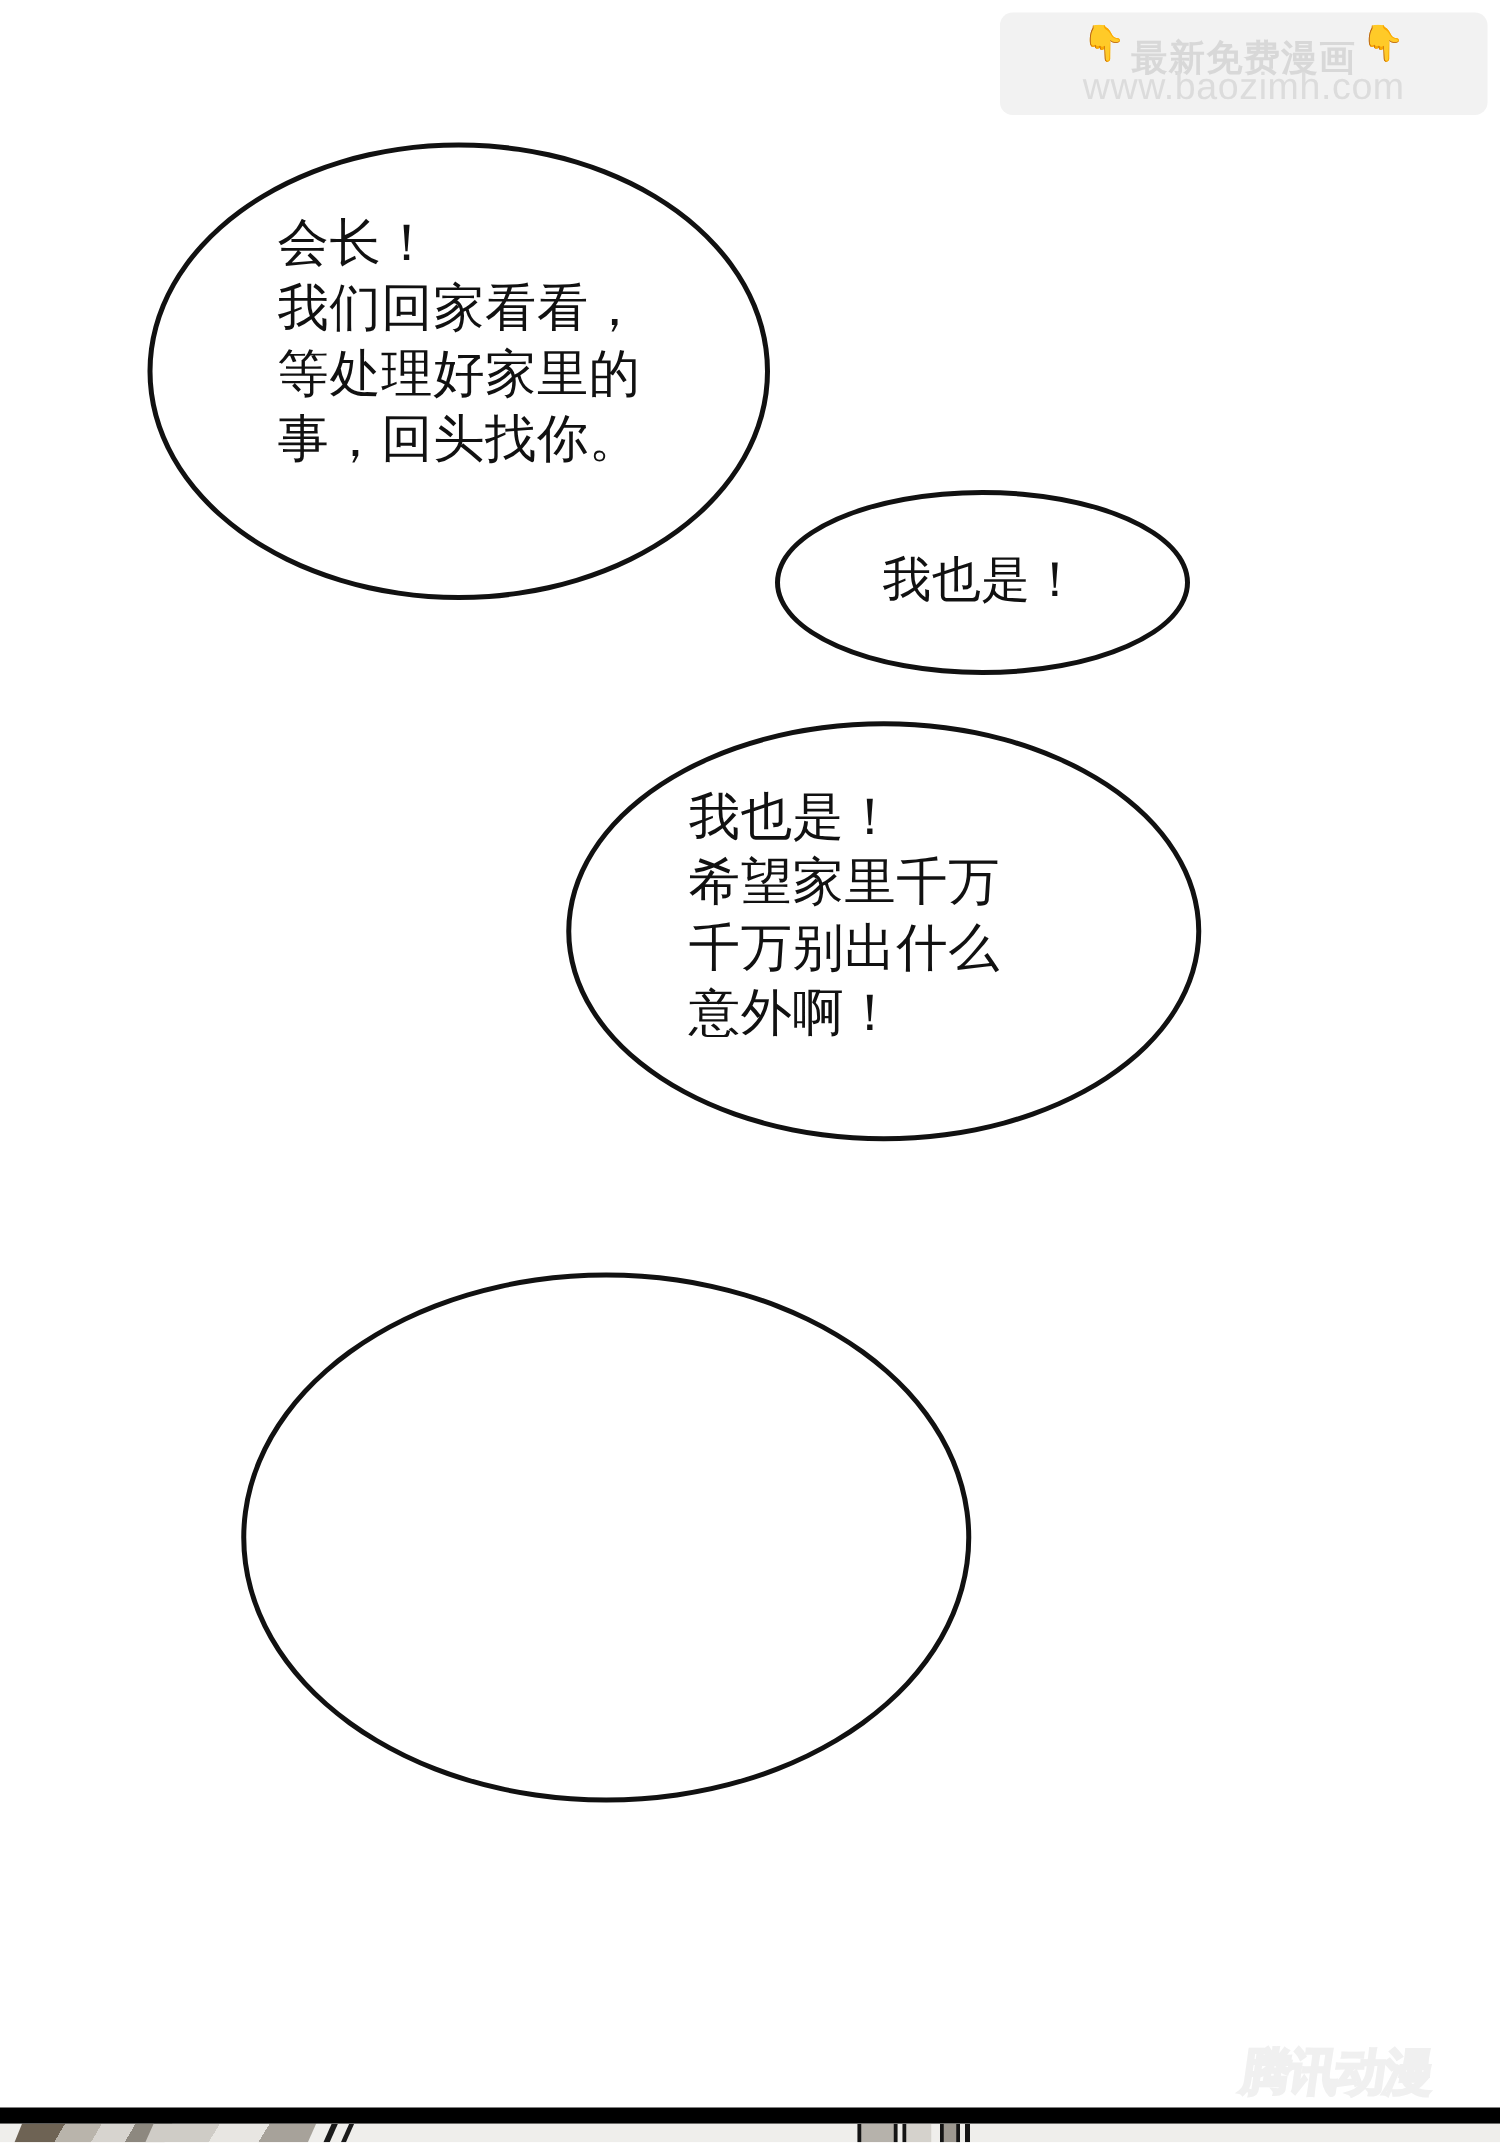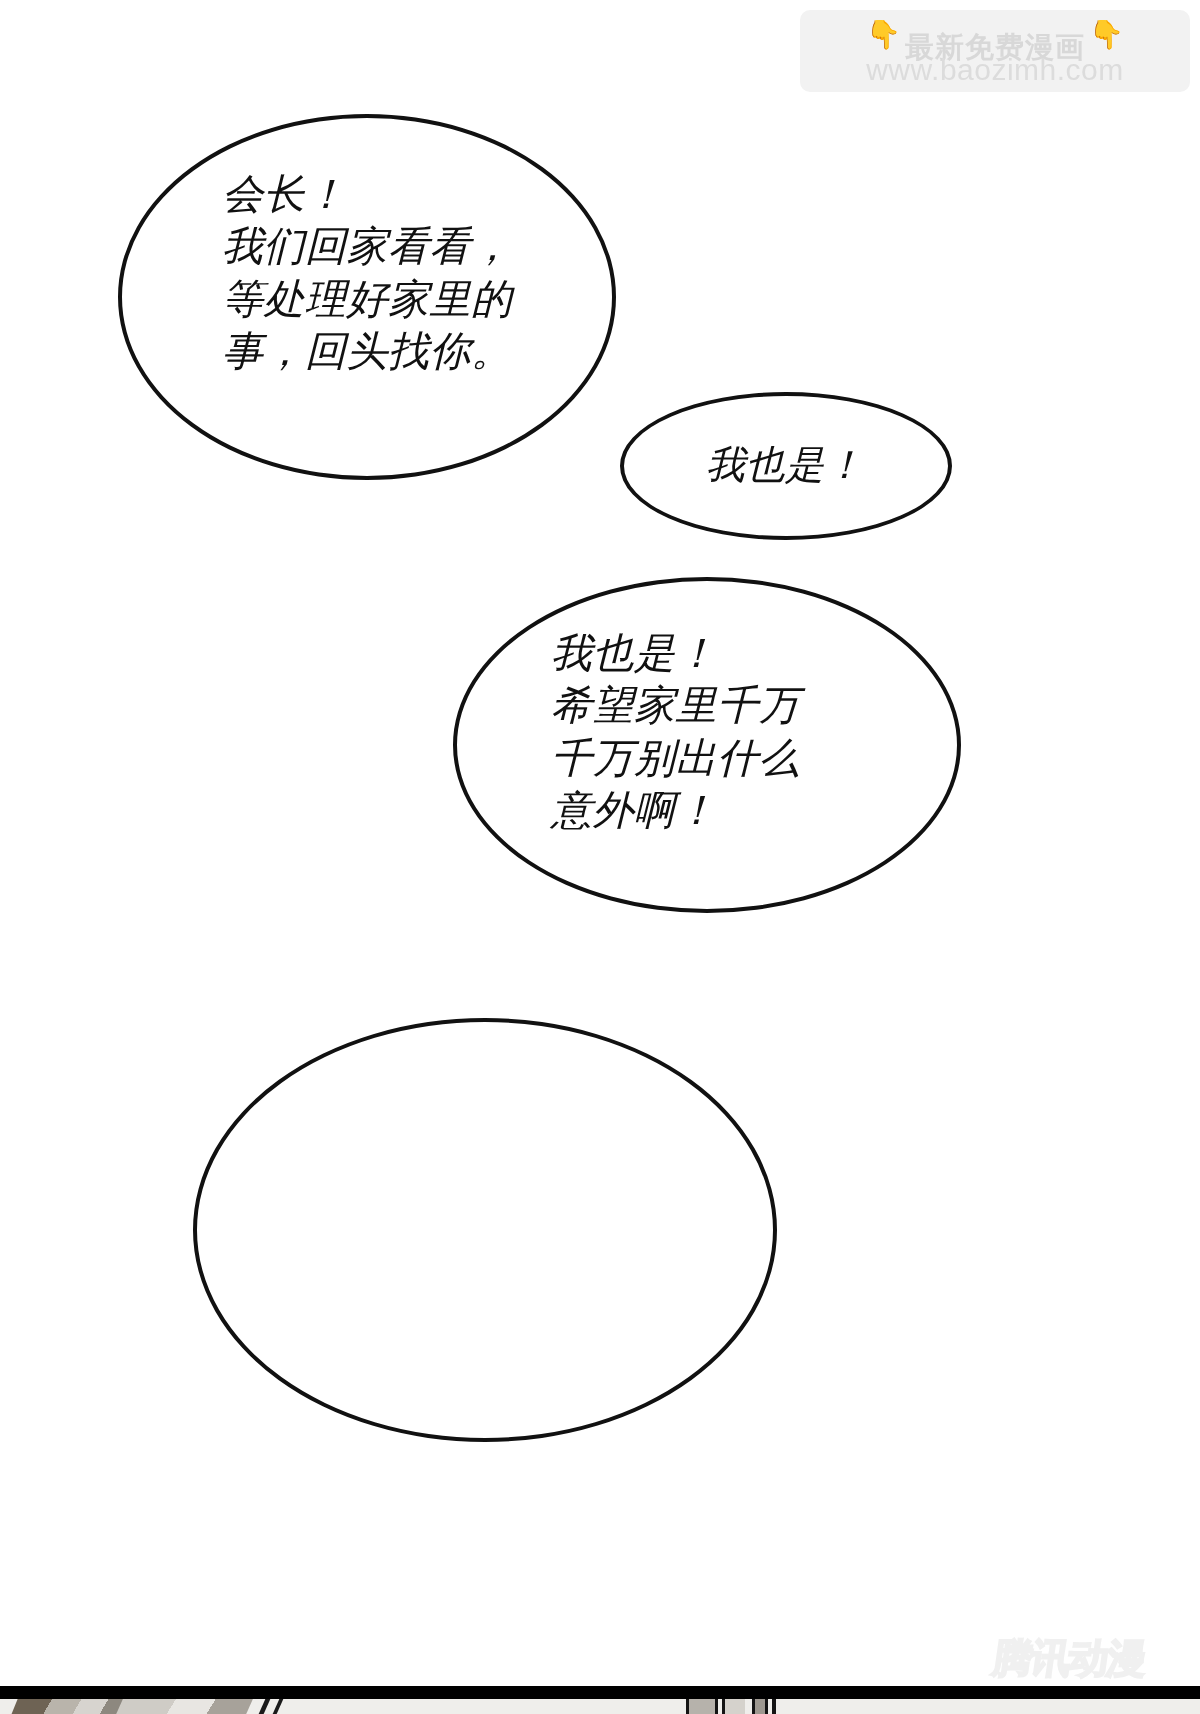--- a/index.html
+++ b/index.html
@@ -66,21 +66,20 @@
     border-radius: 50%;
     background: #ffffff;
     box-sizing: border-box;
   }
   .bubble-text {
     position: absolute;
     color: #111111;
     line-height: 1.28;
     white-space: pre-line;
     letter-spacing: 0.5px;
-    font-style: italic;
   }
   .bubble-text .speaker {
     display: block;
     font-weight: bold;
     font-stretch: condensed;
     letter-spacing: -1px;
     font-size: 1.06em;
     transform: scaleX(0.86);
     transform-origin: left center;
     -webkit-text-stroke: 1.6px #111111;

